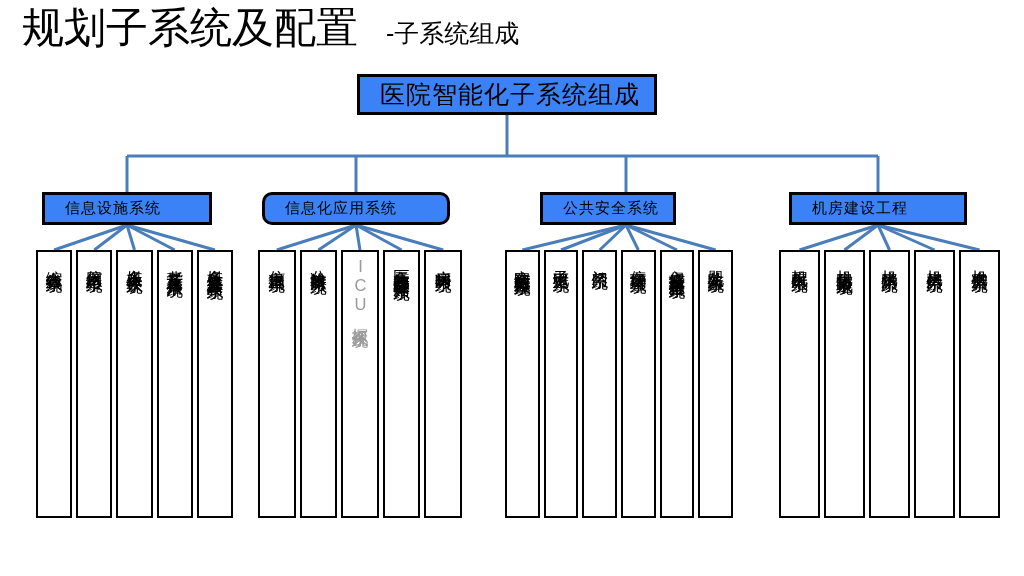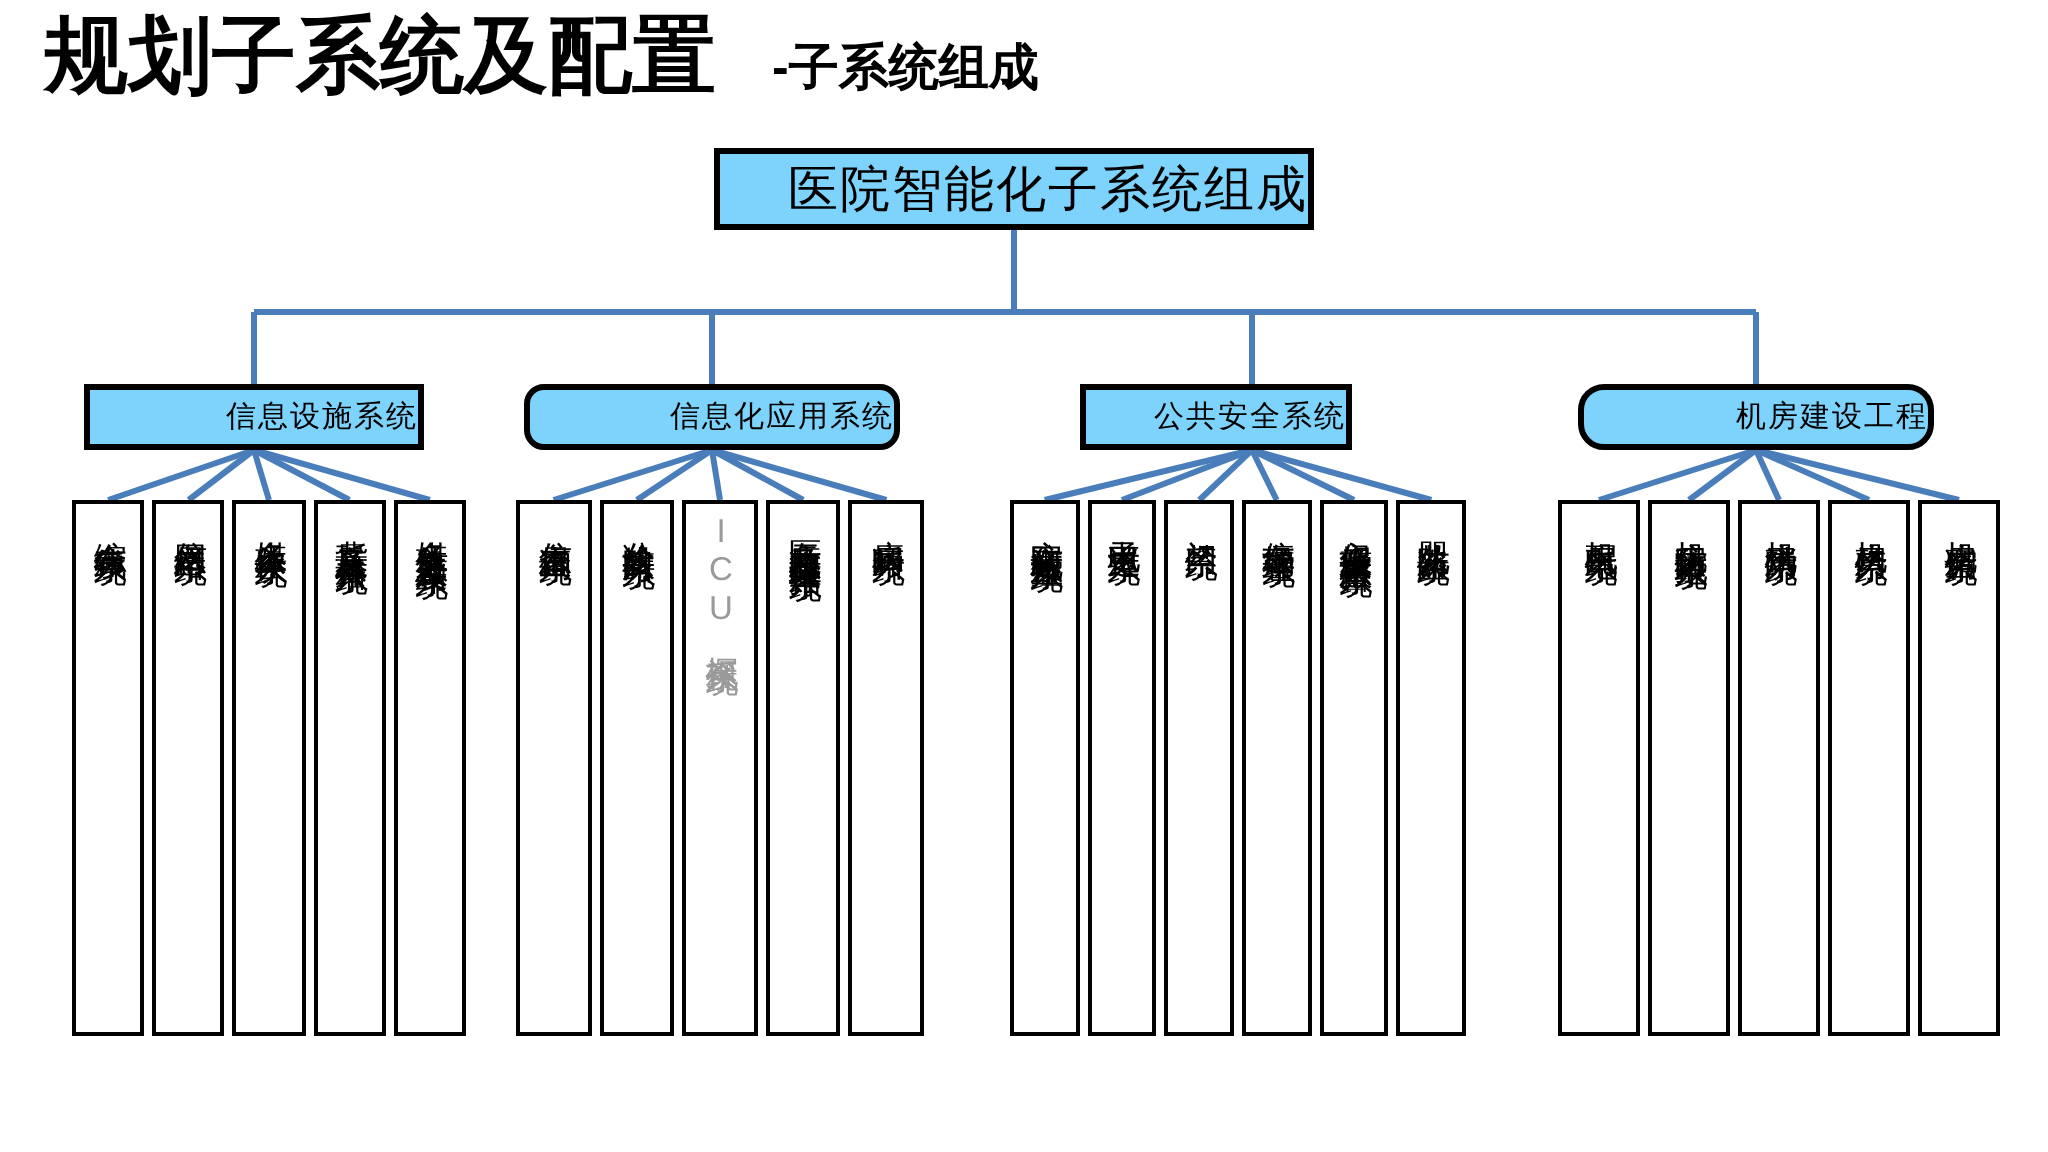--- a/index.html
+++ b/index.html
@@ -4,34 +4,35 @@
 <style>
   html,body{margin:0;padding:0;}
   body{
     width:1024px;height:576px;background:#ffffff;overflow:hidden;
     font-family:"Liberation Sans","DejaVu Sans",sans-serif;
     position:relative;
   }
   #page-title{
     position:absolute;left:22px;top:2px;
     white-space:nowrap;
-    font-weight:bold;color:#000000;
+    font-weight:normal;color:#000000;
     display:flex;align-items:baseline;
   }
   #page-title .main{font-size:42px;letter-spacing:0px;line-height:52px;}
   #page-title .sub{font-size:25px;line-height:52px;margin-left:28px;}
 
   .canvas{position:absolute;left:0;top:0;width:1024px;height:576px;}
   .svg-layer{position:absolute;left:0;top:0;width:1024px;height:576px;}
 
   .node{
     position:absolute;box-sizing:border-box;
-    background:#7dd3fc;border:3px solid #000000;
-    display:flex;align-items:center;justify-content:flex-end;
+    background:#3b82f6;border:3px solid #000000;
+    display:flex;align-items:center;justify-content:flex-start;
     color:#000000;
+    padding-left:20px;
   }
   .root-node{font-size:25px;letter-spacing:1px;}
   .group-node{font-size:15px;letter-spacing:1px;}
 
   .leaf{
     position:absolute;box-sizing:border-box;
     background:#ffffff;border:2.5px solid #000000;
     display:flex;align-items:flex-start;justify-content:center;
     padding-top:5px;
   }
@@ -141,21 +142,21 @@
       </div>
       <div class="leaf" style="left: 621px; top: 250px; width: 34.6667px; height: 268px;">
         <span>停车场管理系统</span>
       </div>
       <div class="leaf" style="left: 659.667px; top: 250px; width: 34.6667px; height: 268px;">
         <span>入侵报警及紧急报警系统</span>
       </div>
       <div class="leaf" style="left: 698.333px; top: 250px; width: 34.6667px; height: 268px;">
         <span>婴儿防盗系统</span>
       </div>
-      <div class="node group-node" style="left: 789px; top: 192px; width: 178px; height: 33px; border-radius: 13px;">
+      <div class="node group-node" style="left: 789px; top: 192px; width: 178px; height: 33px;">
         <span>机房建设工程</span>
       </div>
       <div class="leaf" style="left: 779px; top: 250px; width: 41px; height: 268px;">
         <span>机房配电系统</span>
       </div>
       <div class="leaf" style="left: 824px; top: 250px; width: 41px; height: 268px;">
         <span>机房防雷接地系统</span>
       </div>
       <div class="leaf" style="left: 869px; top: 250px; width: 41px; height: 268px;">
         <span>机房消防系统</span>

